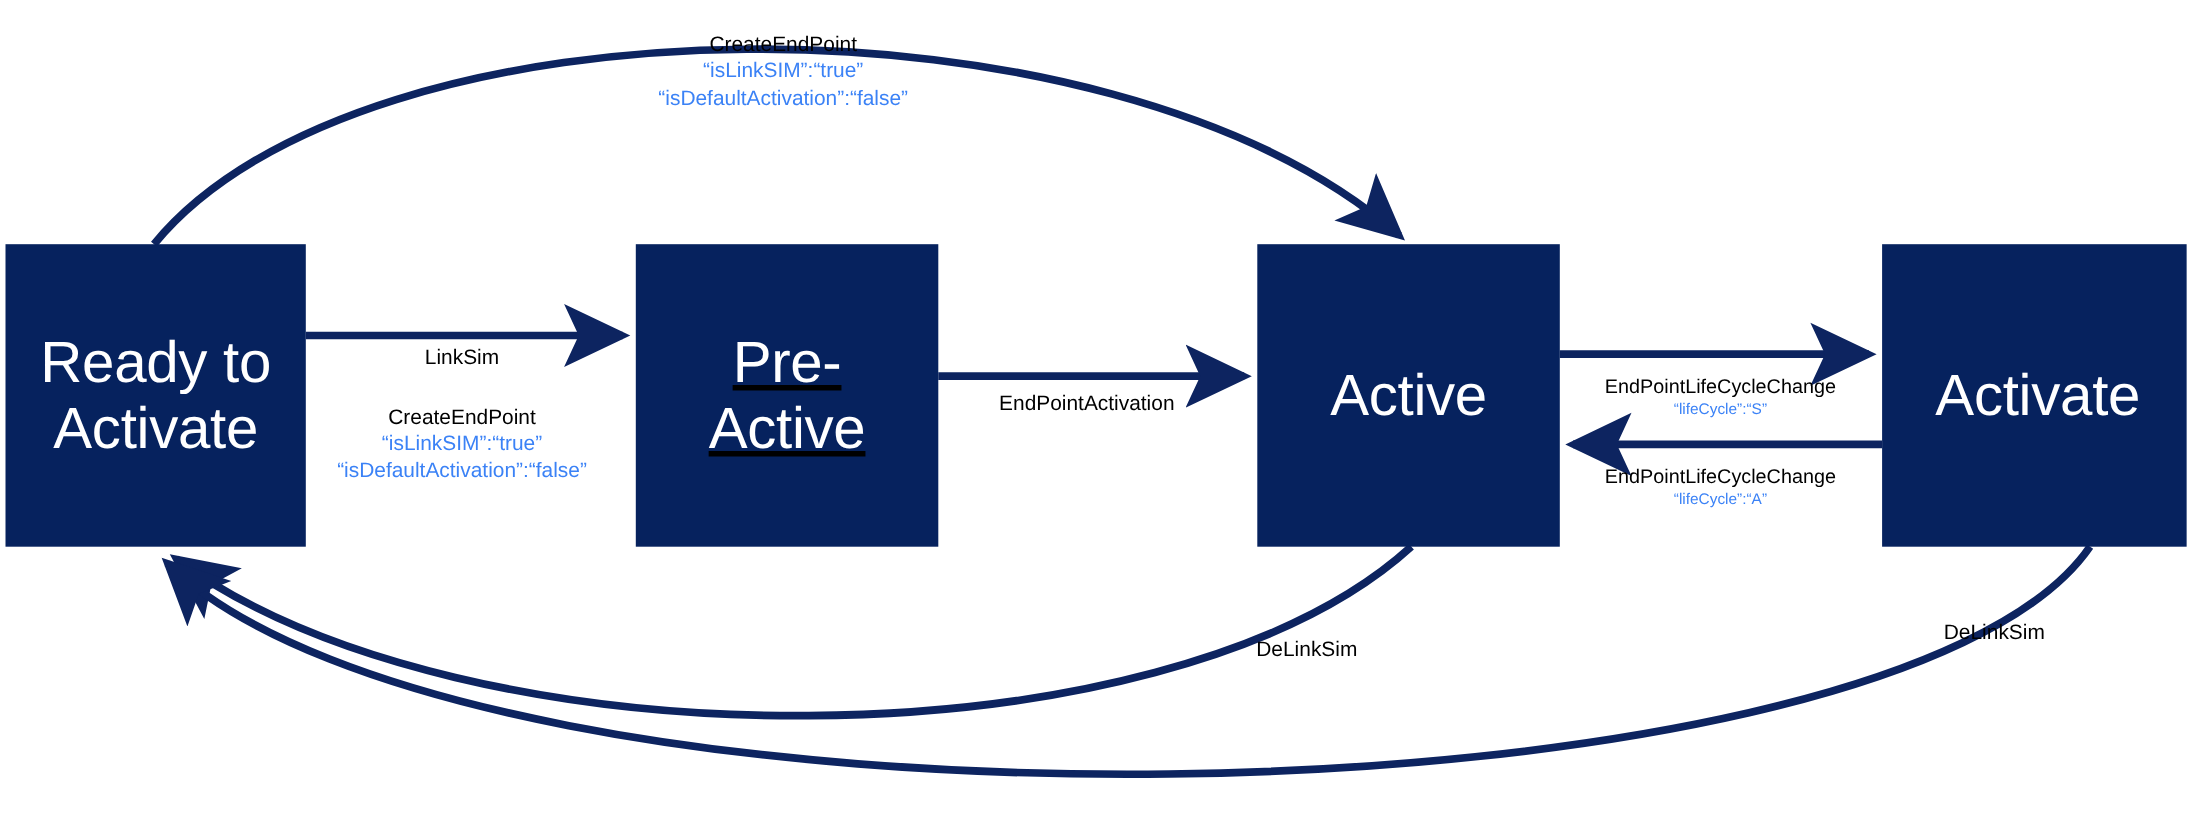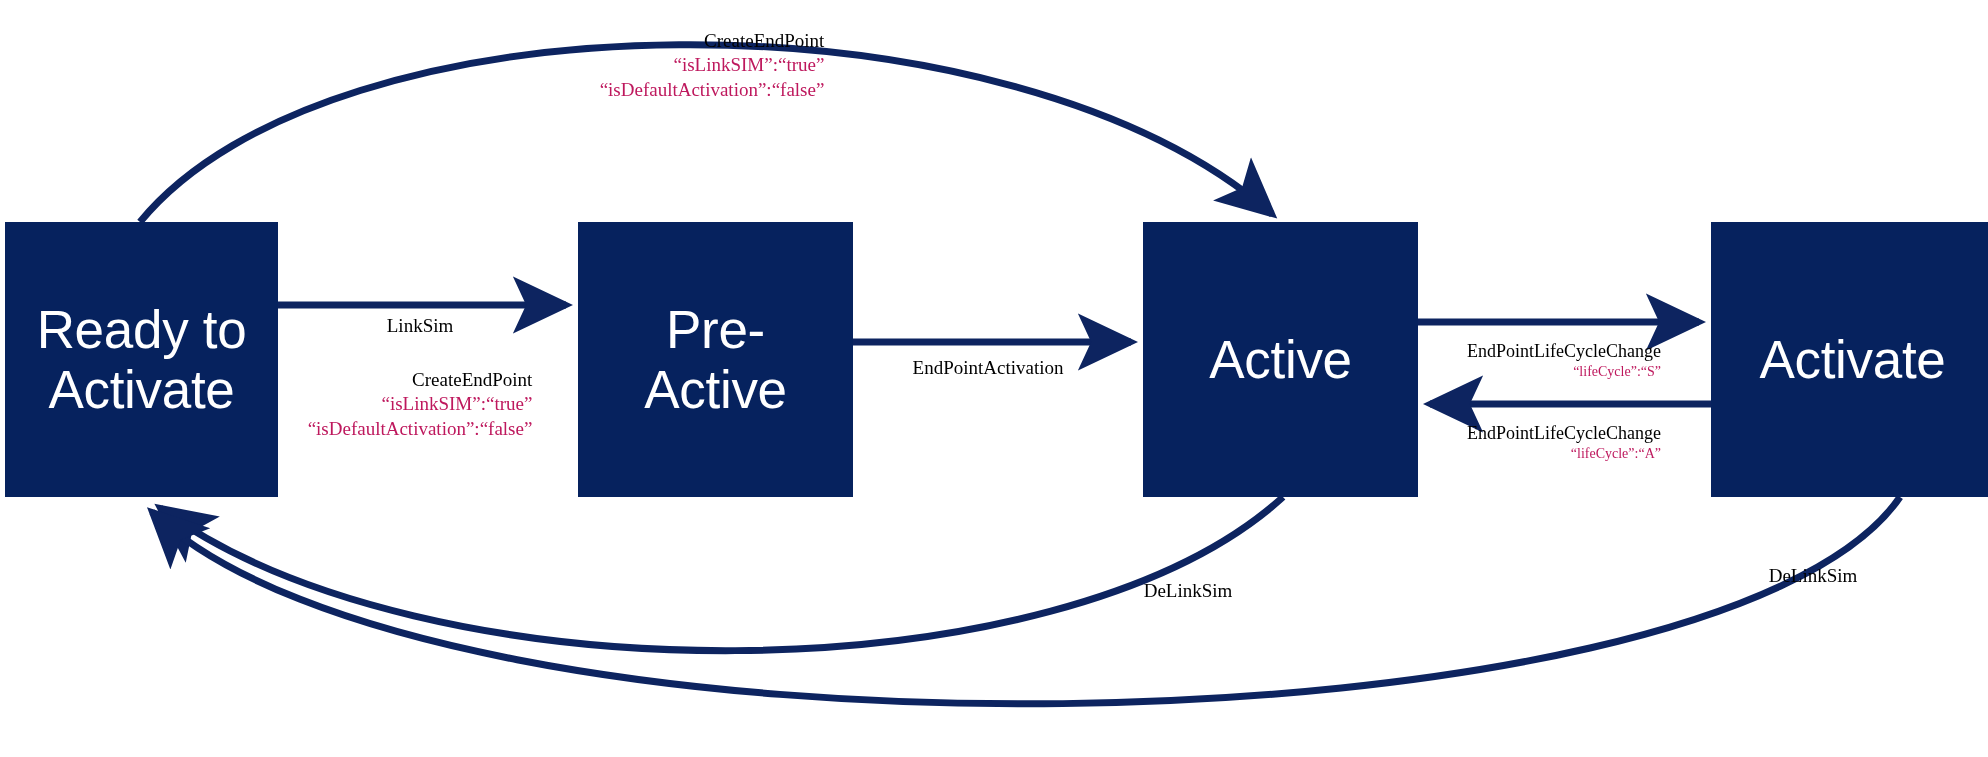--- a/index.html
+++ b/index.html
@@ -38,34 +38,33 @@
     font-size: 53px;
     line-height: 1.12;
     text-align: center;
     letter-spacing: -0.3px;
     white-space: pre-line;
     font-weight: 400;
   }
   .edge-label {
     position: absolute;
     z-index: 3;
-    text-align: right;
+    text-align: center;
     line-height: 1.28;
     transform: translateX(-50%);
     white-space: nowrap;
-    font-family: Liberation Serif, serif;
   }
   .lbl-title {
     display: block;
     color: #000000;
     font-size: 19px;
   }
   .lbl-sub {
     display: block;
-    color: #be185d;
+    color: #3b82f6;
     font-size: 19px;
   }
   .lbl-title.small { font-size: 18px; margin-top: 10px; }
   .lbl-sub.small { font-size: 14px; }
 </style>
 </head>
 <body>
 
 <div id="canvas">
 
@@ -89,21 +88,21 @@
     <path d="M 1283 497 C 1060 700 420 700 160 508" fill="none" stroke="#0d2460" stroke-width="7" marker-end="url(#arrowhead)"></path>
 
     <path d="M 1900 497 C 1720 760 430 780 152 512" fill="none" stroke="#0d2460" stroke-width="7" marker-end="url(#arrowhead)"></path>
   </svg>
 
   <div class="state-box" id="box-ready" style="left: 5px; top: 222px; width: 273px; height: 275px; justify-content: center;">
     <span class="state-label">Ready to
 Activate</span>
   </div>
 
-  <div class="state-box" id="box-preactive" style="left: 578px; top: 222px; width: 275px; height: 275px;">
+  <div class="state-box" id="box-preactive" style="left: 578px; top: 222px; width: 275px; height: 275px; text-decoration: underline;">
     <span class="state-label">Pre-
 Active</span>
   </div>
 
   <div class="state-box" id="box-active" style="left: 1143px; top: 222px; width: 275px; height: 275px;">
     <span class="state-label">Active</span>
   </div>
 
   <div class="state-box" id="box-suspended" style="left: 1711px; top: 222px; width: 283px; height: 275px;">
     <span class="state-label">Activate</span>

